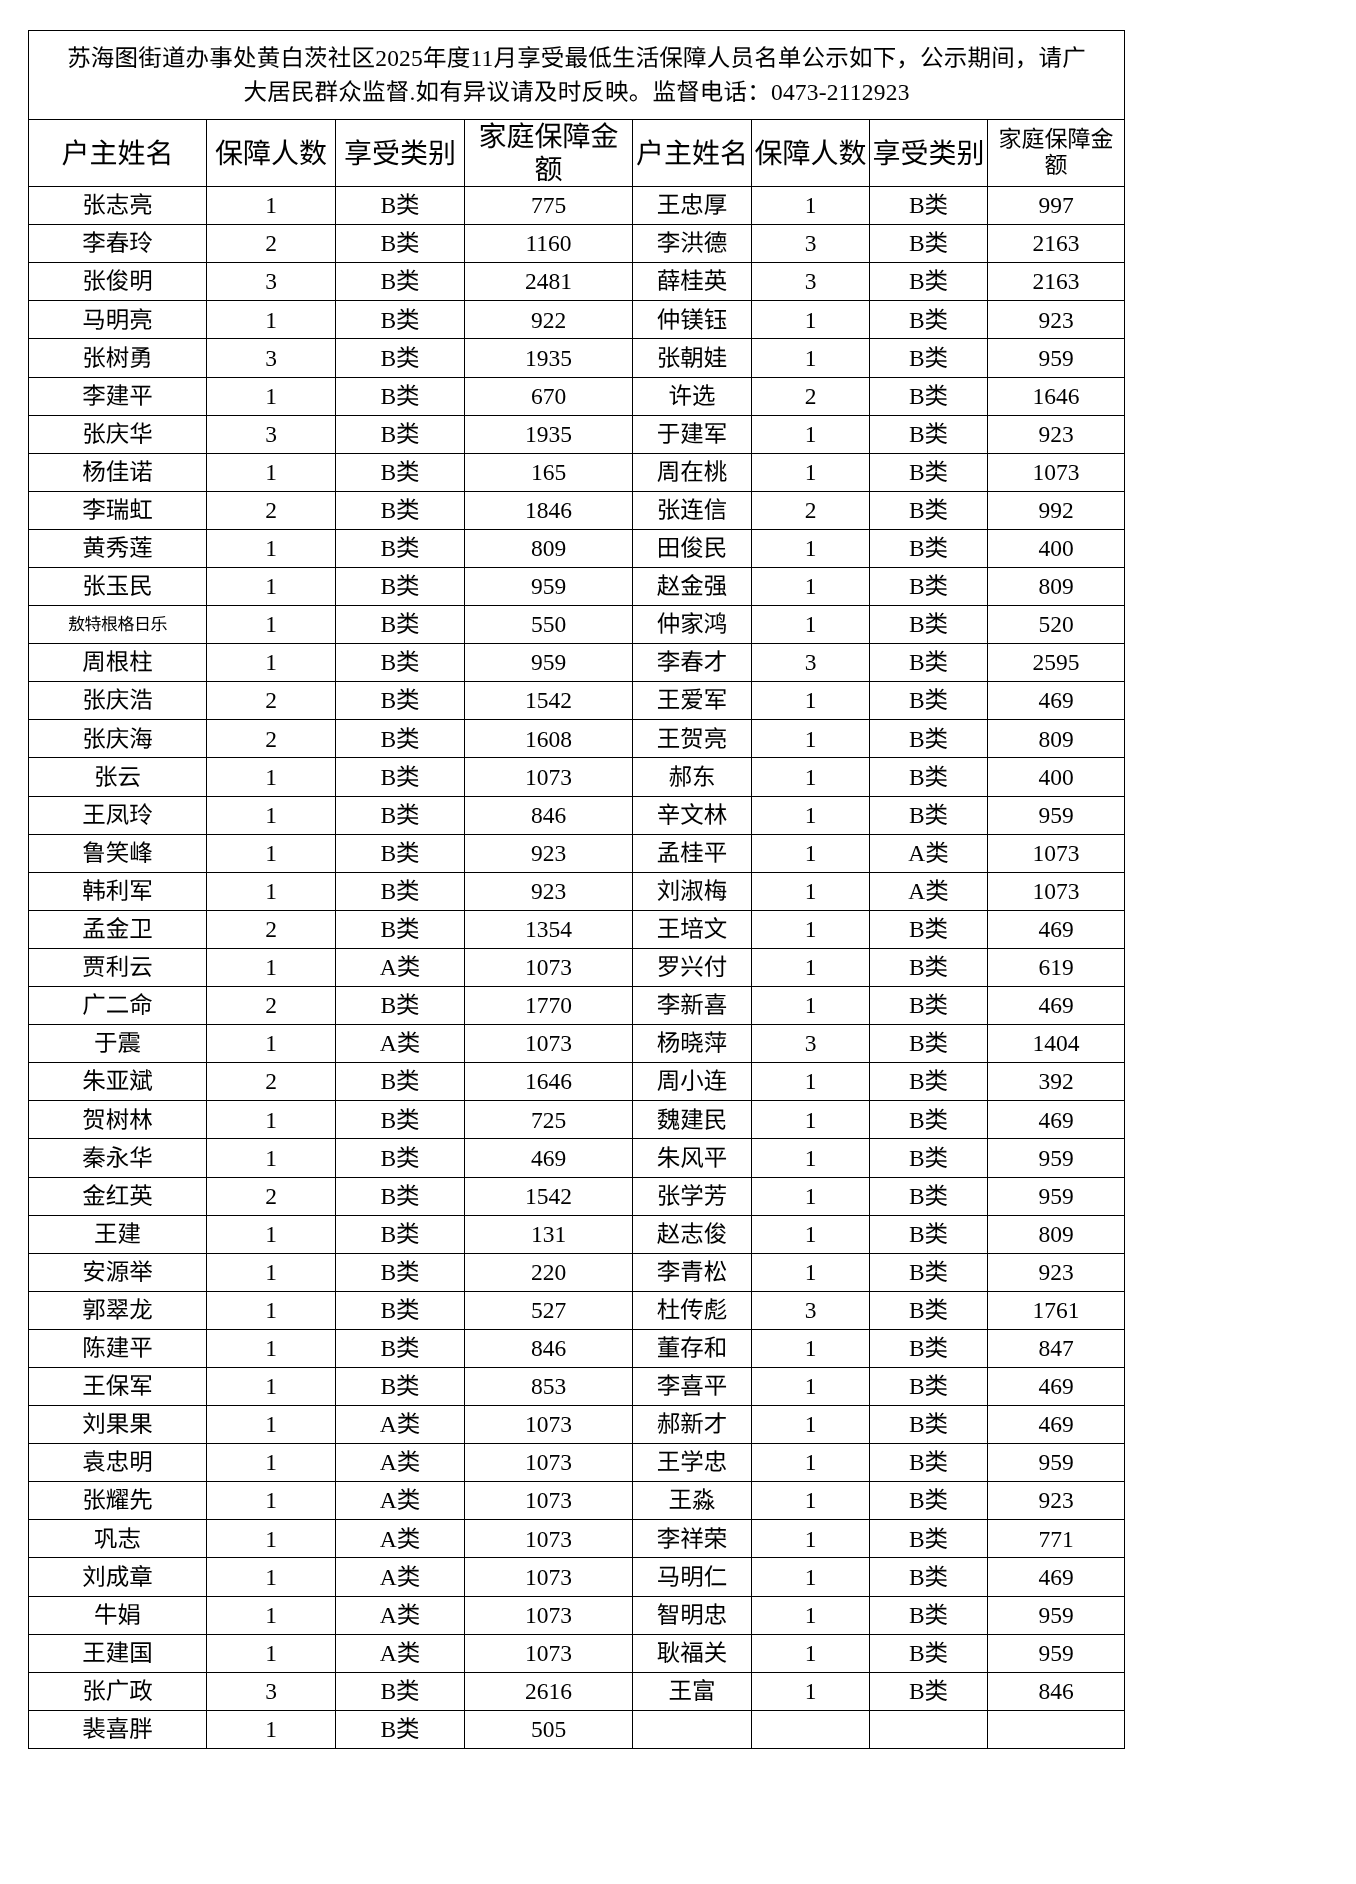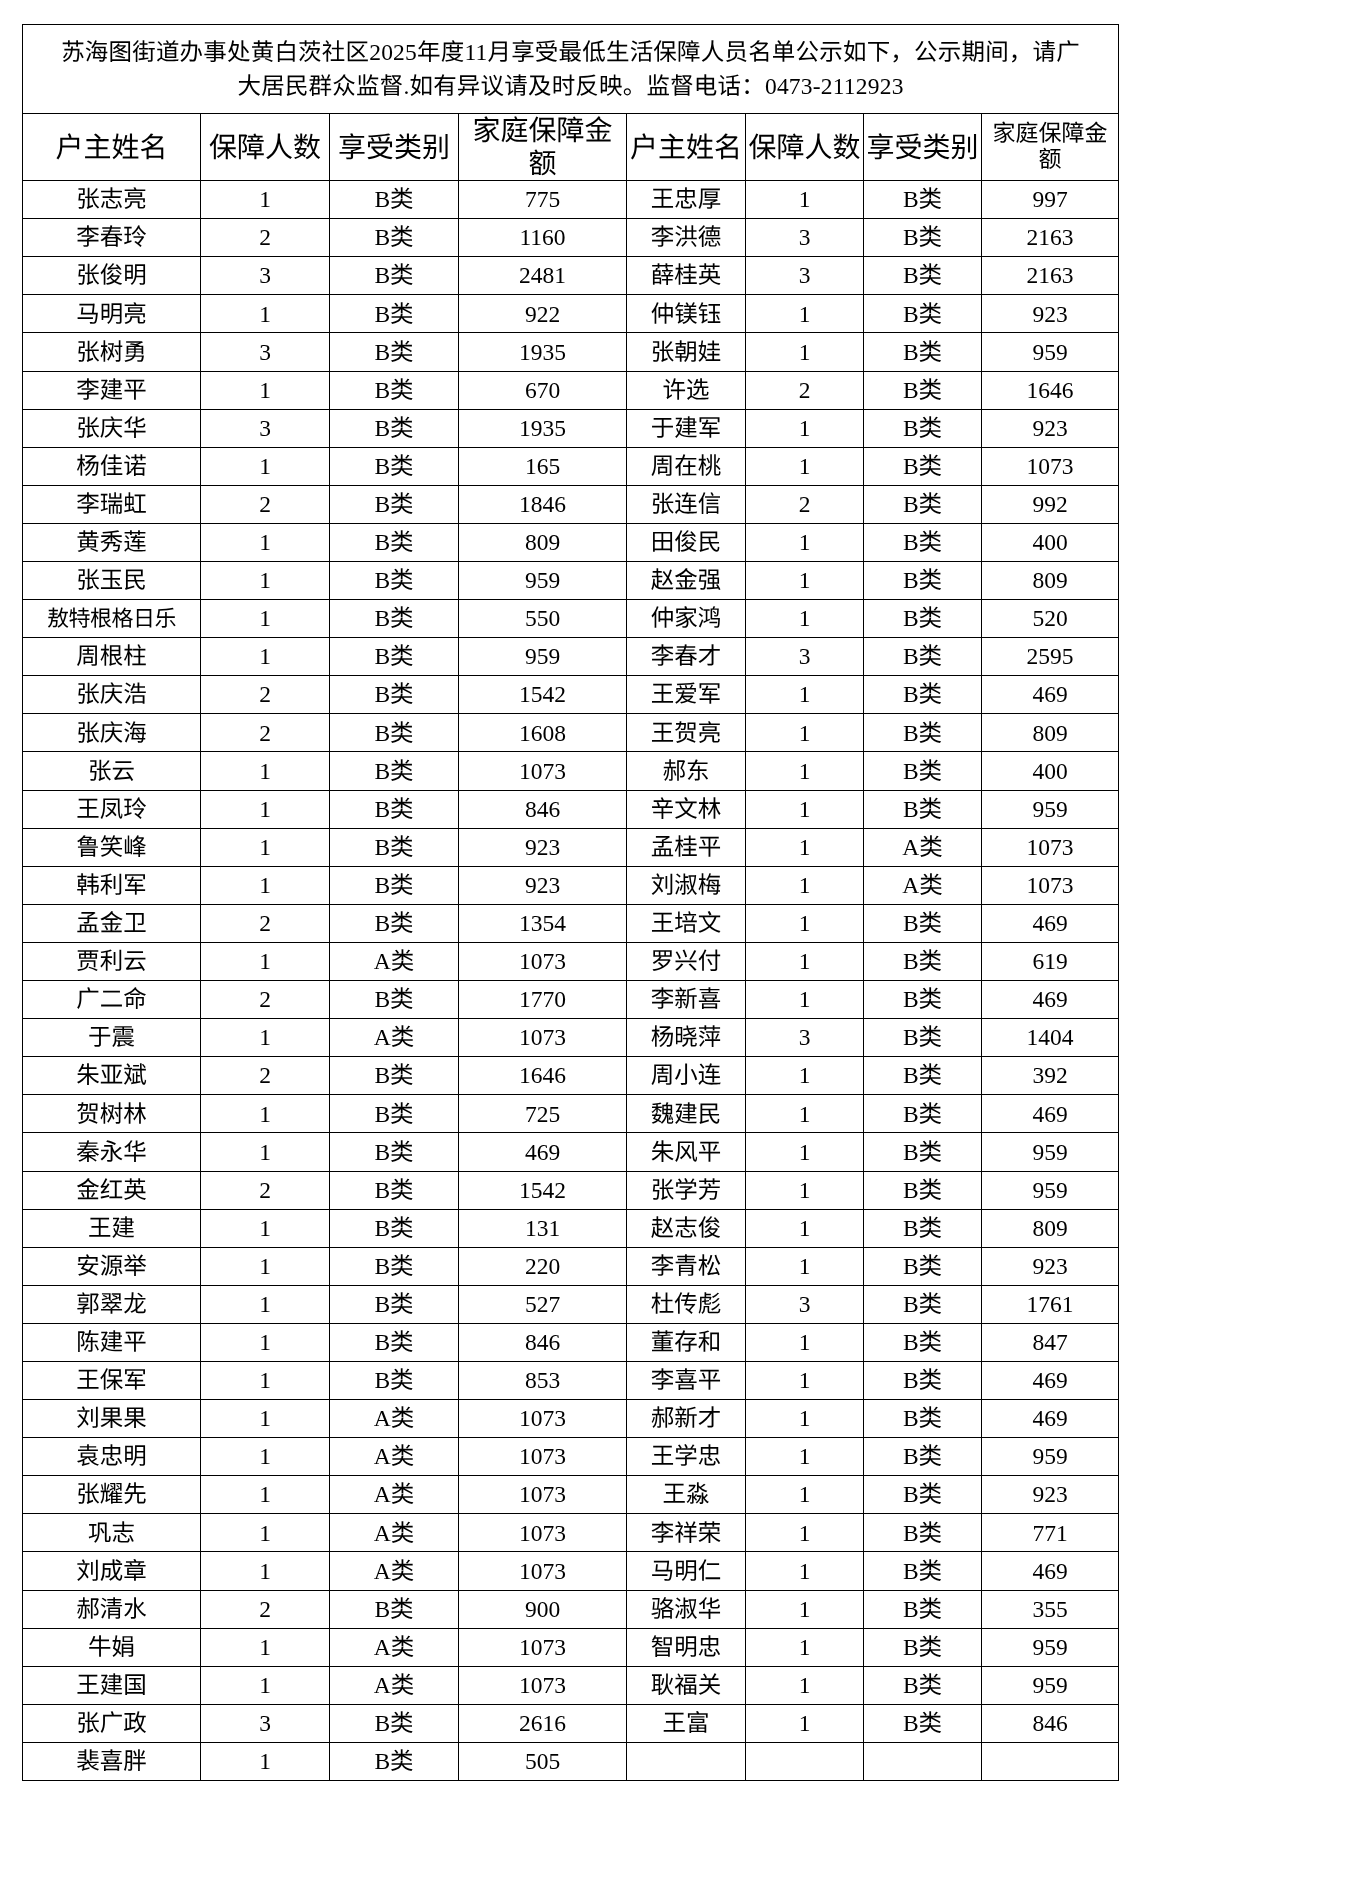--- a/index.html
+++ b/index.html
@@ -19,21 +19,21 @@
     position: relative;
     width: 1356px;
     height: 1884px;
     box-sizing: border-box;
     padding: 14px 10px 0 12px;
   }
   table.sheet {
     border-collapse: collapse;
     table-layout: fixed;
     width: 1096px;
-    margin: 10px;
+    margin: 16px;
   }
   table.sheet td, table.sheet th {
     border: 1.6px solid #000000;
     padding: 0;
     margin: 0;
     text-align: center;
     vertical-align: middle;
     font-weight: normal;
     background: #ffffff;
   }
@@ -61,21 +61,21 @@
   }
   
   tbody.body-rows td {
     height: 37.1px;
     font-size: 23.5px;
     line-height: 1.05;
     padding: 0 2px;
     white-space: nowrap;
   }
   td.name { font-size: 23.5px; }
-  td.name.long { font-size: 22px; letter-spacing: -0.5px; }
+  td.name.long { font-size: 17px; letter-spacing: -0.5px; }
   td.num, td.amt { font-family: "Liberation Serif", "DejaVu Serif", serif; }
   
   col.c-name { width: 178px; }
   col.c-cnt  { width: 129px; }
   col.c-type { width: 129px; }
   col.c-amt  { width: 168px; }
   col.c-name2{ width: 119px; }
   col.c-cnt2 { width: 118px; }
   col.c-type2{ width: 118px; }
   col.c-amt2 { width: 137px; }
@@ -478,30 +478,20 @@
           <td class="name">刘成章</td>
           <td class="num">1</td>
           <td class="type">A类</td>
           <td class="amt">1073</td>
           <td class="name">马明仁</td>
           <td class="num">1</td>
           <td class="type">B类</td>
           <td class="amt">469</td>
         </tr>
         <tr>
-          <td class="name">郝清水</td>
-          <td class="num">2</td>
-          <td class="type">B类</td>
-          <td class="amt">900</td>
-          <td class="name">骆淑华</td>
-          <td class="num">1</td>
-          <td class="type">B类</td>
-          <td class="amt">355</td>
-        </tr>
-        <tr>
           <td class="name">牛娟</td>
           <td class="num">1</td>
           <td class="type">A类</td>
           <td class="amt">1073</td>
           <td class="name">智明忠</td>
           <td class="num">1</td>
           <td class="type">B类</td>
           <td class="amt">959</td>
         </tr>
         <tr>

